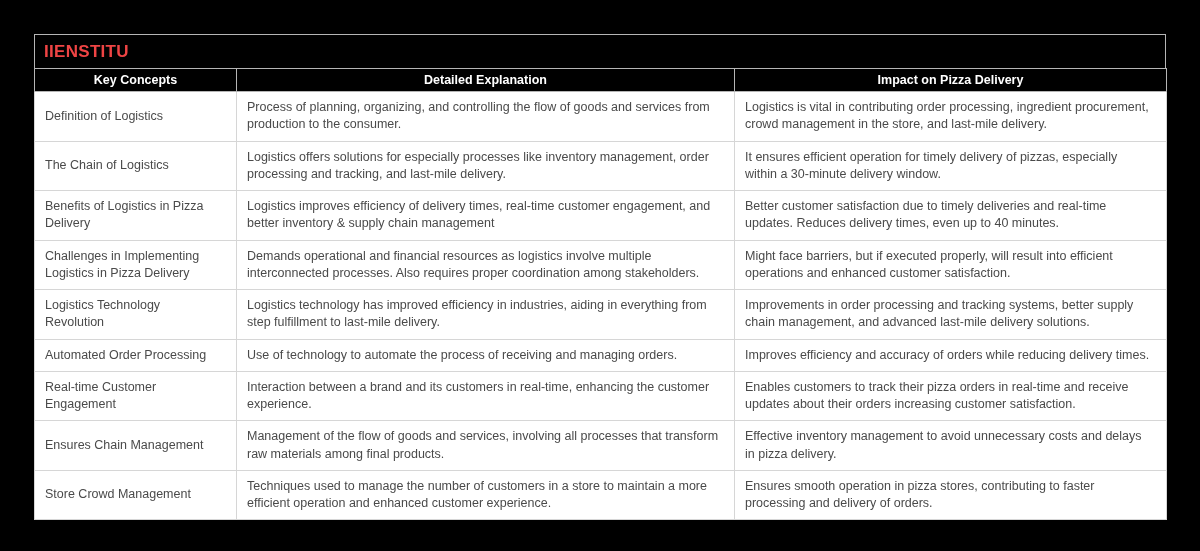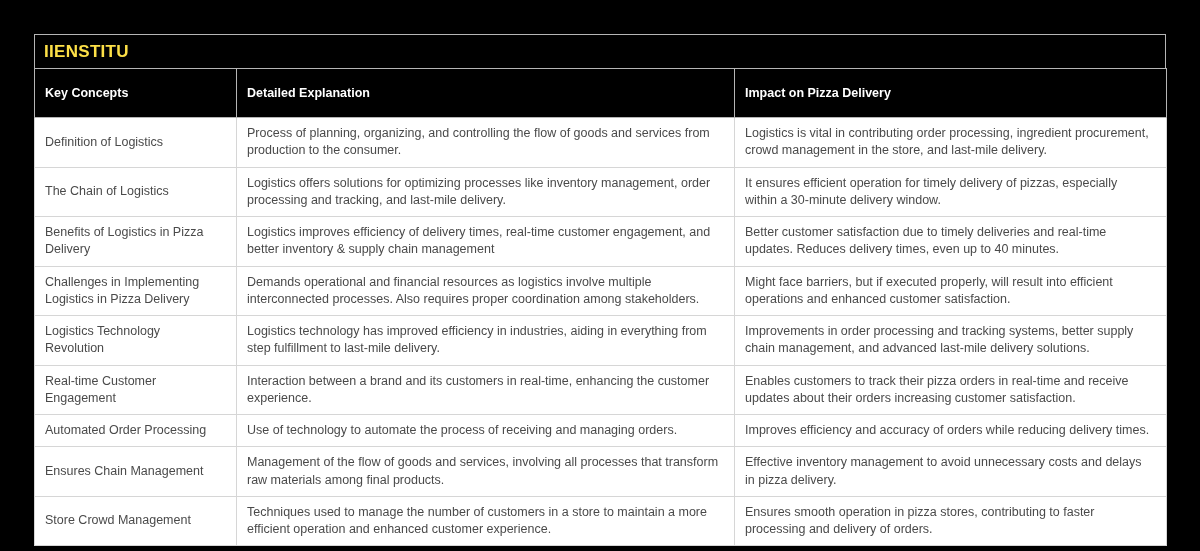--- a/index.html
+++ b/index.html
@@ -6,44 +6,44 @@
   html, body { width: 1200px; height: 551px; }
   body {
     background: #000000;
     padding: 34px;
     font-family: "Liberation Sans", sans-serif;
     overflow: hidden;
   }
   .sheet { width: 1132px; }
   .titlebar {
     background: #000000;
-    color: #fde047;
+    color: #ef4444;
     border: 1px solid #b5b5b5;
     border-bottom: none;
     font-size: 17px;
     font-weight: 700;
     letter-spacing: 0.3px;
     padding: 7px 9px 6px 9px;
   }
   table {
     width: 100%;
     border-collapse: collapse;
     table-layout: fixed;
     background: #ffffff;
   }
   col.c1 { width: 202px; }
   col.c2 { width: 498px; }
   col.c3 { width: 432px; }
   th {
     background: #000000;
     color: #ffffff;
-    text-align: left;
+    text-align: center;
     font-size: 12.5px;
     font-weight: 700;
-    padding: 17px 10px;
+    padding: 4px 10px;
     border: 1px solid #b5b5b5;
   }
   td {
     font-size: 12.5px;
     color: #4a4a4a;
     line-height: 1.38;
     padding: 7px 14px 7px 10px;
     border: 1px solid #d6d6d6;
     vertical-align: middle;
     background: #ffffff;
@@ -72,21 +72,21 @@
     </thead>
     <tbody>
   <tr>
     <td>Definition of Logistics</td>
     <td>Process of planning, organizing, and controlling the flow of goods and services from production to the consumer.</td>
     <td>Logistics is vital in contributing order processing, ingredient procurement, crowd management in the store, and last-mile delivery.</td>
   </tr>
 
   <tr>
     <td>The Chain of Logistics</td>
-    <td>Logistics offers solutions for optimizing processes like inventory management, order processing and tracking, and last-mile delivery.</td>
+    <td>Logistics offers solutions for especially processes like inventory management, order processing and tracking, and last-mile delivery.</td>
     <td>It ensures efficient operation for timely delivery of pizzas, especially within a 30-minute delivery window.</td>
   </tr>
 
   <tr>
     <td>Benefits of Logistics in Pizza Delivery</td>
     <td>Logistics improves efficiency of delivery times, real-time customer engagement, and better inventory &amp; supply chain management</td>
     <td>Better customer satisfaction due to timely deliveries and real-time updates. Reduces delivery times, even up to 40 minutes.</td>
   </tr>
 
   <tr>
@@ -96,29 +96,29 @@
   </tr>
 
   <tr>
     <td>Logistics Technology Revolution</td>
     <td>Logistics technology has improved efficiency in industries, aiding in everything from step fulfillment to last-mile delivery.</td>
     <td>Improvements in order processing and tracking systems, better supply chain management, and advanced last-mile delivery solutions.</td>
   </tr>
 
 
   <tr>
+    <td>Automated Order Processing</td>
+    <td>Use of technology to automate the process of receiving and managing orders.</td>
+    <td>Improves efficiency and accuracy of orders while reducing delivery times.</td>
+  </tr>
+
+  <tr>
     <td>Real-time Customer Engagement</td>
     <td>Interaction between a brand and its customers in real-time, enhancing the customer experience.</td>
     <td>Enables customers to track their pizza orders in real-time and receive updates about their orders increasing customer satisfaction.</td>
-  </tr>
-
-  <tr>
-    <td>Automated Order Processing</td>
-    <td>Use of technology to automate the process of receiving and managing orders.</td>
-    <td>Improves efficiency and accuracy of orders while reducing delivery times.</td>
   </tr>
 
   <tr>
     <td>Ensures Chain Management</td>
     <td>Management of the flow of goods and services, involving all processes that transform raw materials among final products.</td>
     <td>Effective inventory management to avoid unnecessary costs and delays in pizza delivery.</td>
   </tr>
 
   <tr>
     <td>Store Crowd Management</td>

